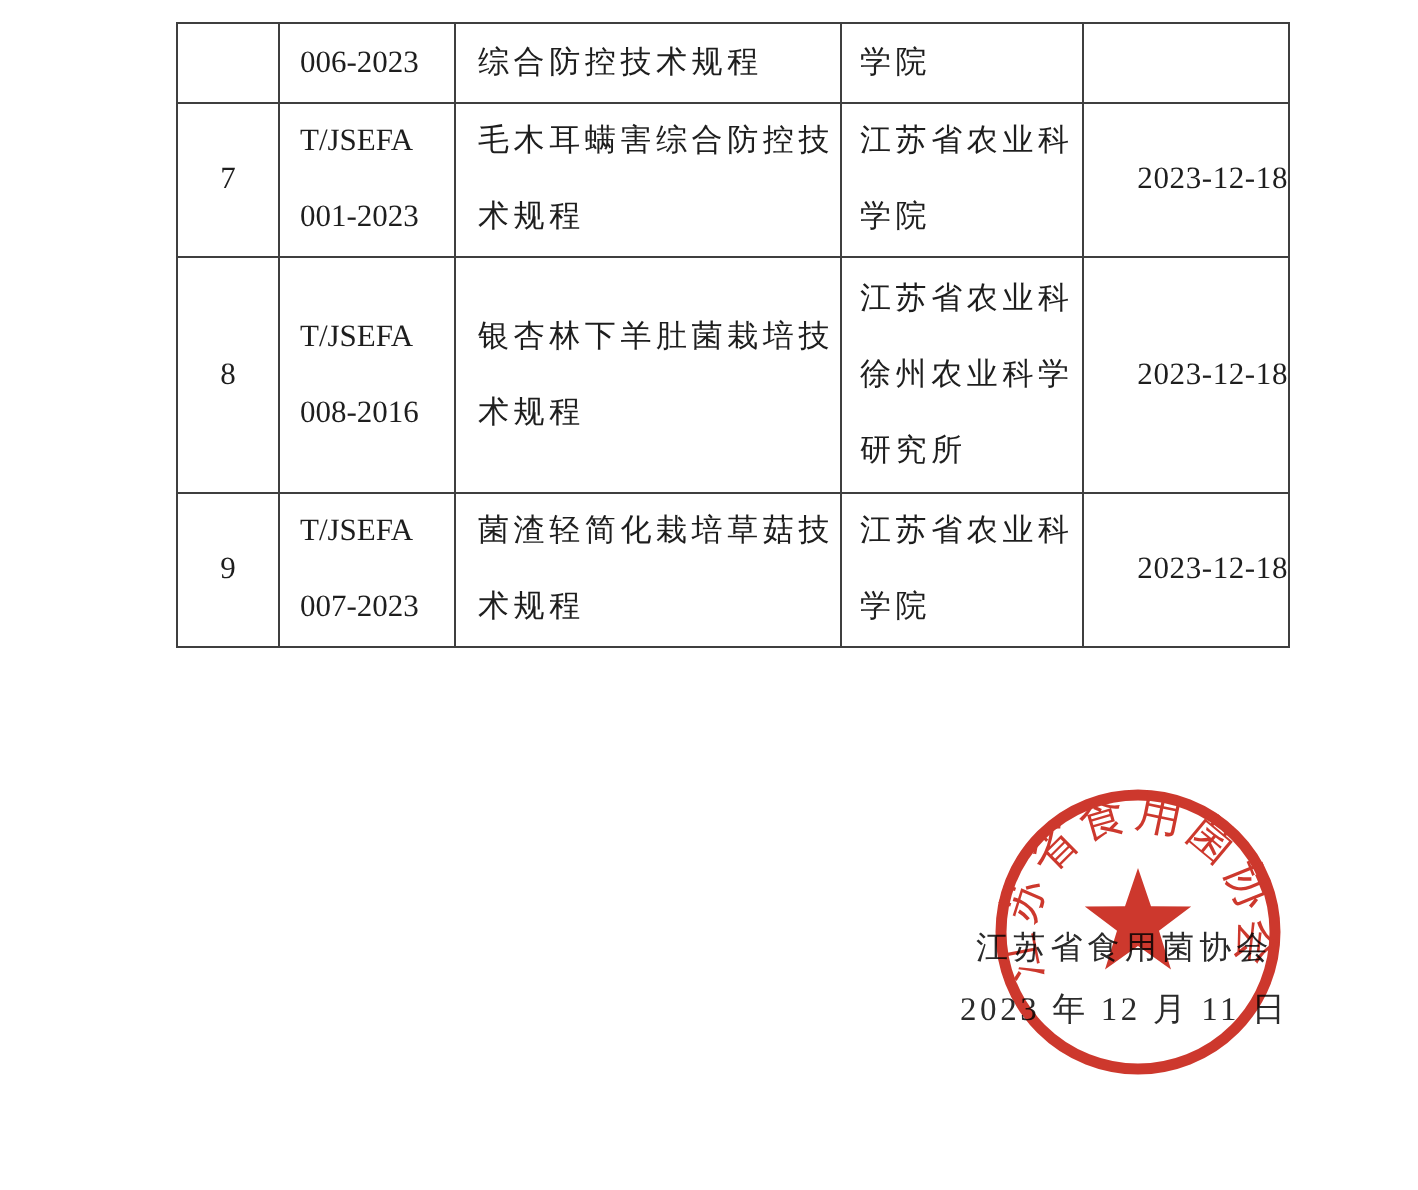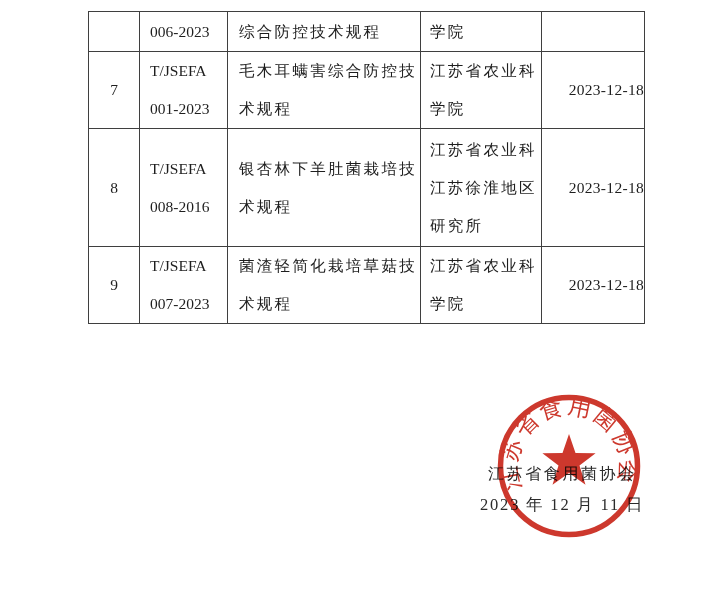--- a/index.html
+++ b/index.html
@@ -112,21 +112,21 @@
     <td class="cell-std">
       <div class="cl">T/JSEFA</div>
       <div class="cl">008-2016</div>
     </td>
     <td class="cell-title">
       <div class="cl">银杏林下羊肚菌栽培技</div>
       <div class="cl">术规程</div>
     </td>
     <td class="cell-org">
       <div class="cl">江苏省农业科</div>
-      <div class="cl">江苏徐淮地区</div>
+      <div class="cl">徐州农业科学</div>
       <div class="cl">研究所</div>
     </td>
     <td class="cell-date">2023-12-18</td>
   </tr>
   <tr style="height:76px">
     <td class="cell-seq">
           <div class="cl">9</div>
         </td>
     <td class="cell-std">
       <div class="cl">T/JSEFA</div>

